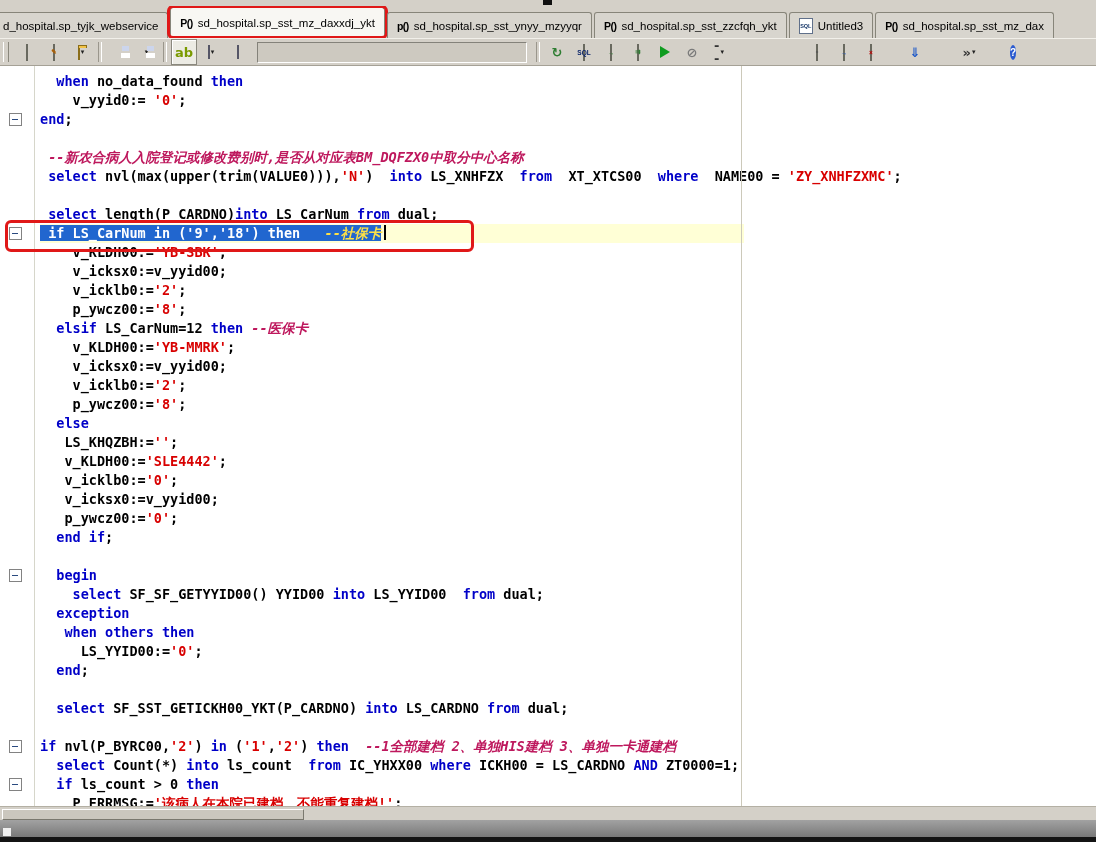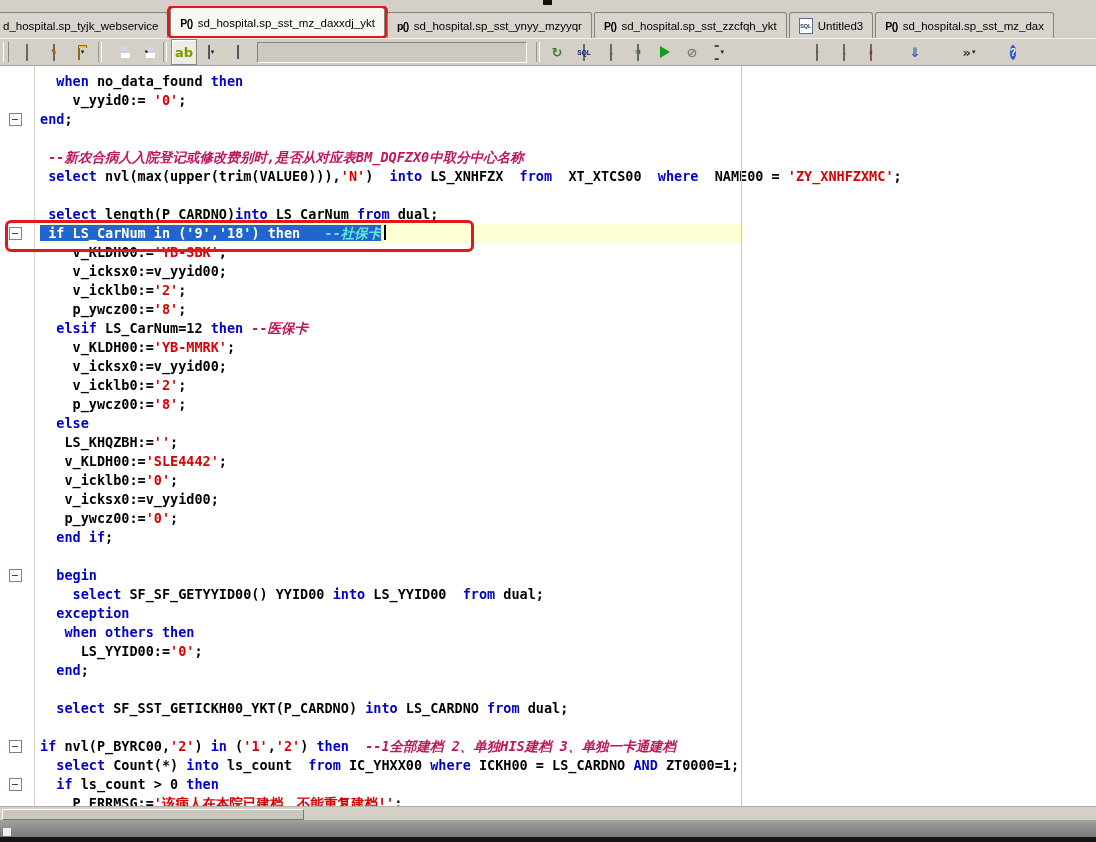--- a/index.html
+++ b/index.html
@@ -72,21 +72,21 @@
        line-height:19px;font-weight:bold;white-space:pre;}
   .code-line{height:19px;width:704px;}
   .code-line.current{background:#ffffd6;}
   .tk-k{color:#0000c8;}
   .tk-s{color:#d80000;}
   .tk-c{color:#be185d;font-style:italic;}
   .tk-p{color:#000;}
   .code-line.u span{text-decoration:underline;}
   .selband{background:#2166cf;}
   .selband .tk-k,.selband .tk-p,.selband .tk-s{color:#fff;}
-  .selband .tk-c{color:#5eead4;font-style:italic;}
+  .selband .tk-c{color:#fde047;font-style:italic;}
   .caret{display:inline-block;width:2px;height:15px;background:#000;vertical-align:-2px;margin-left:3px;}
   .margin-line{position:absolute;left:737px;top:0;bottom:0;width:1px;background:#ccc9ba;}
   .anno-line{position:absolute;left:1px;top:154px;width:463px;height:26px;
        border:3px solid #e01818;border-radius:6px;pointer-events:none;}
 
   
   .hscroll{position:absolute;top:806px;left:0;width:1096px;height:14px;background:#d4d0c8;
        border-top:1px solid #b4b0a4;box-sizing:border-box;}
   .hthumb{position:absolute;left:2px;top:2px;width:300px;height:9px;background:#cbc7be;
        border:1px solid;border-color:#fff #7a786e #7a786e #fff;}

